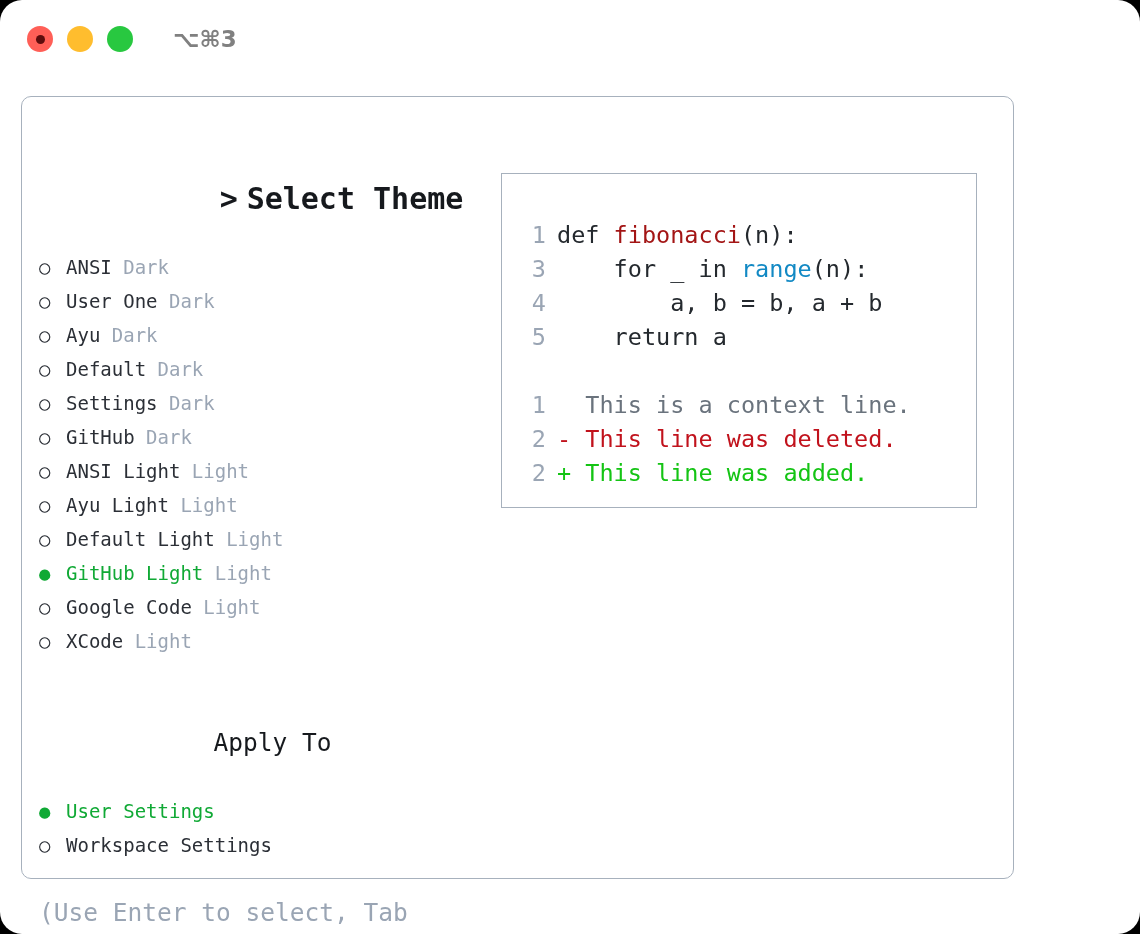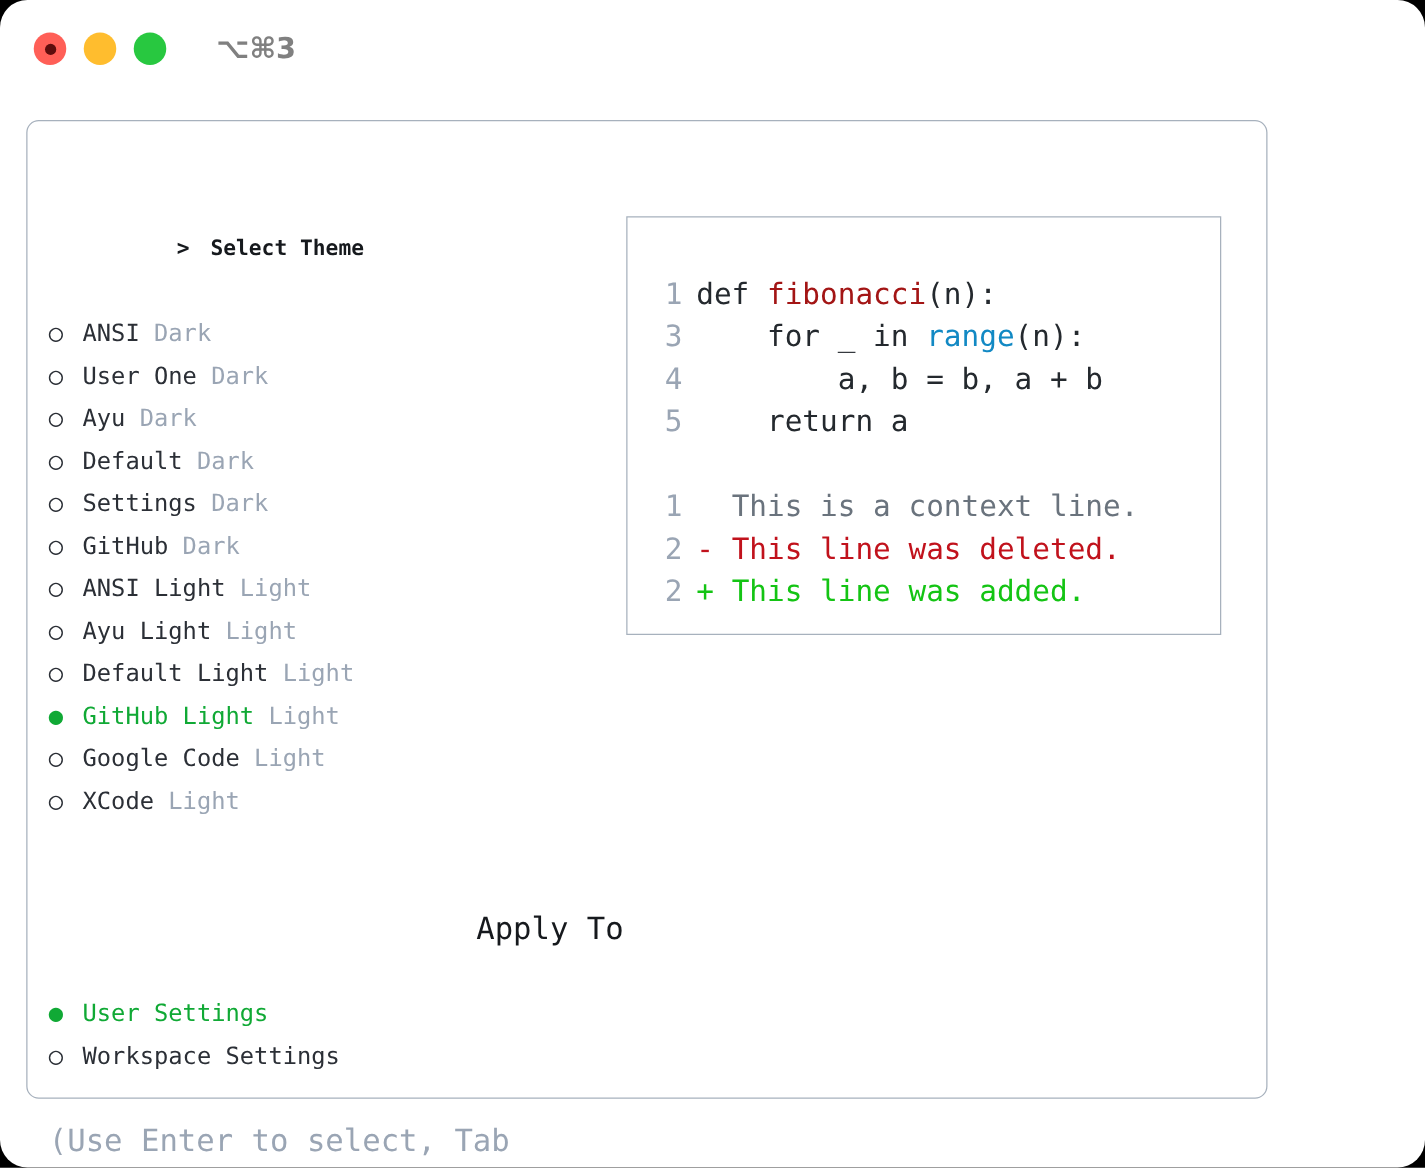--- a/index.html
+++ b/index.html
@@ -77,21 +77,21 @@
 
   
   .left-col {
     position: absolute;
     left: 17px;
     top: 51px;
     width: 460px;
   }
 
   .section-head {
-    font-size: 17px;
+    font-size: 30px;
     font-weight: bold;
     color: #16191d;
     line-height: 34px;
     white-space: pre;
   }
   .section-head .caret { display: inline-block; width: 27px; }
 
   .opt {
     font-size: 19px;
     line-height: 34px;
@@ -108,21 +108,20 @@
   .opt.selected .marker { color: #10a935; }
   .opt .tag { color: #9aa5b4; }
 
   .spacer-sm { height: 34px; }
 
   .apply-head {
     font-size: 24.5px;
     color: #16191d;
     line-height: 34px;
     white-space: pre;
-    text-align: right;
   }
   .apply-head .pad { display: inline-block; width: 27px; }
 
   .hint {
     margin-top: 34px;
     font-size: 24.5px;
     line-height: 34px;
     color: #9aa5b4;
     width: 410px;
     word-spacing: 0px;

